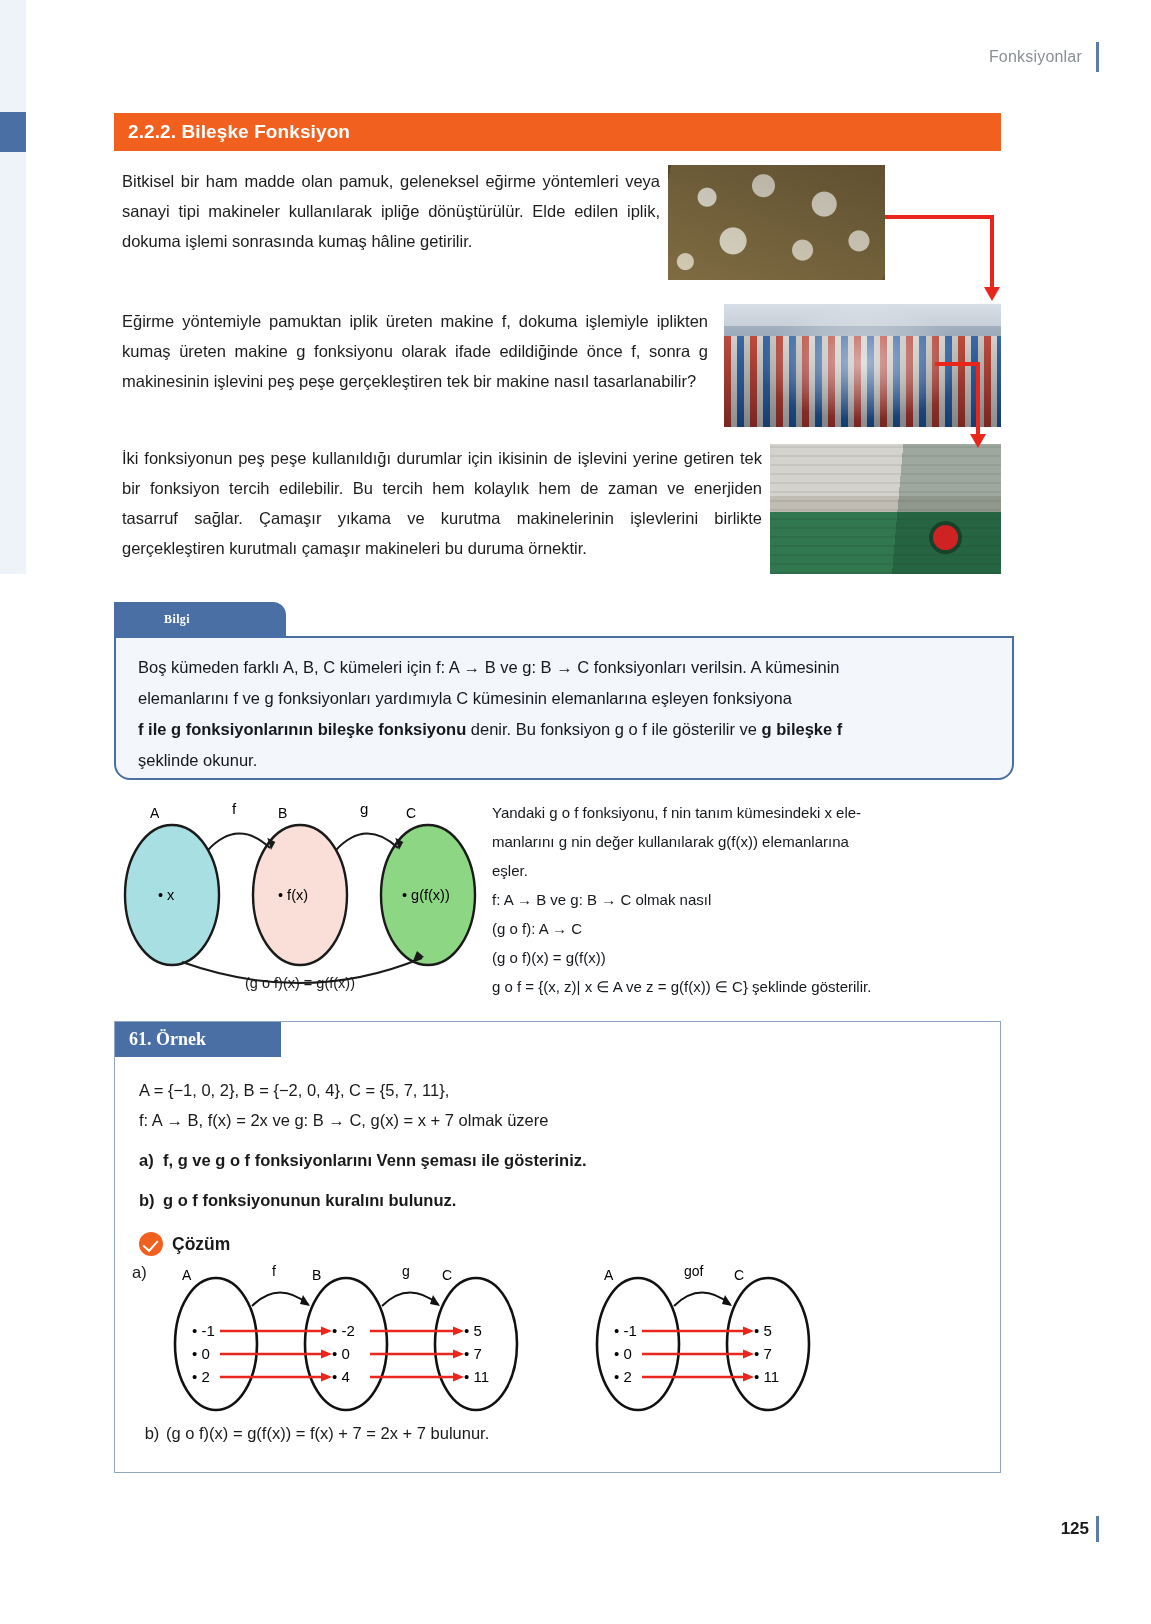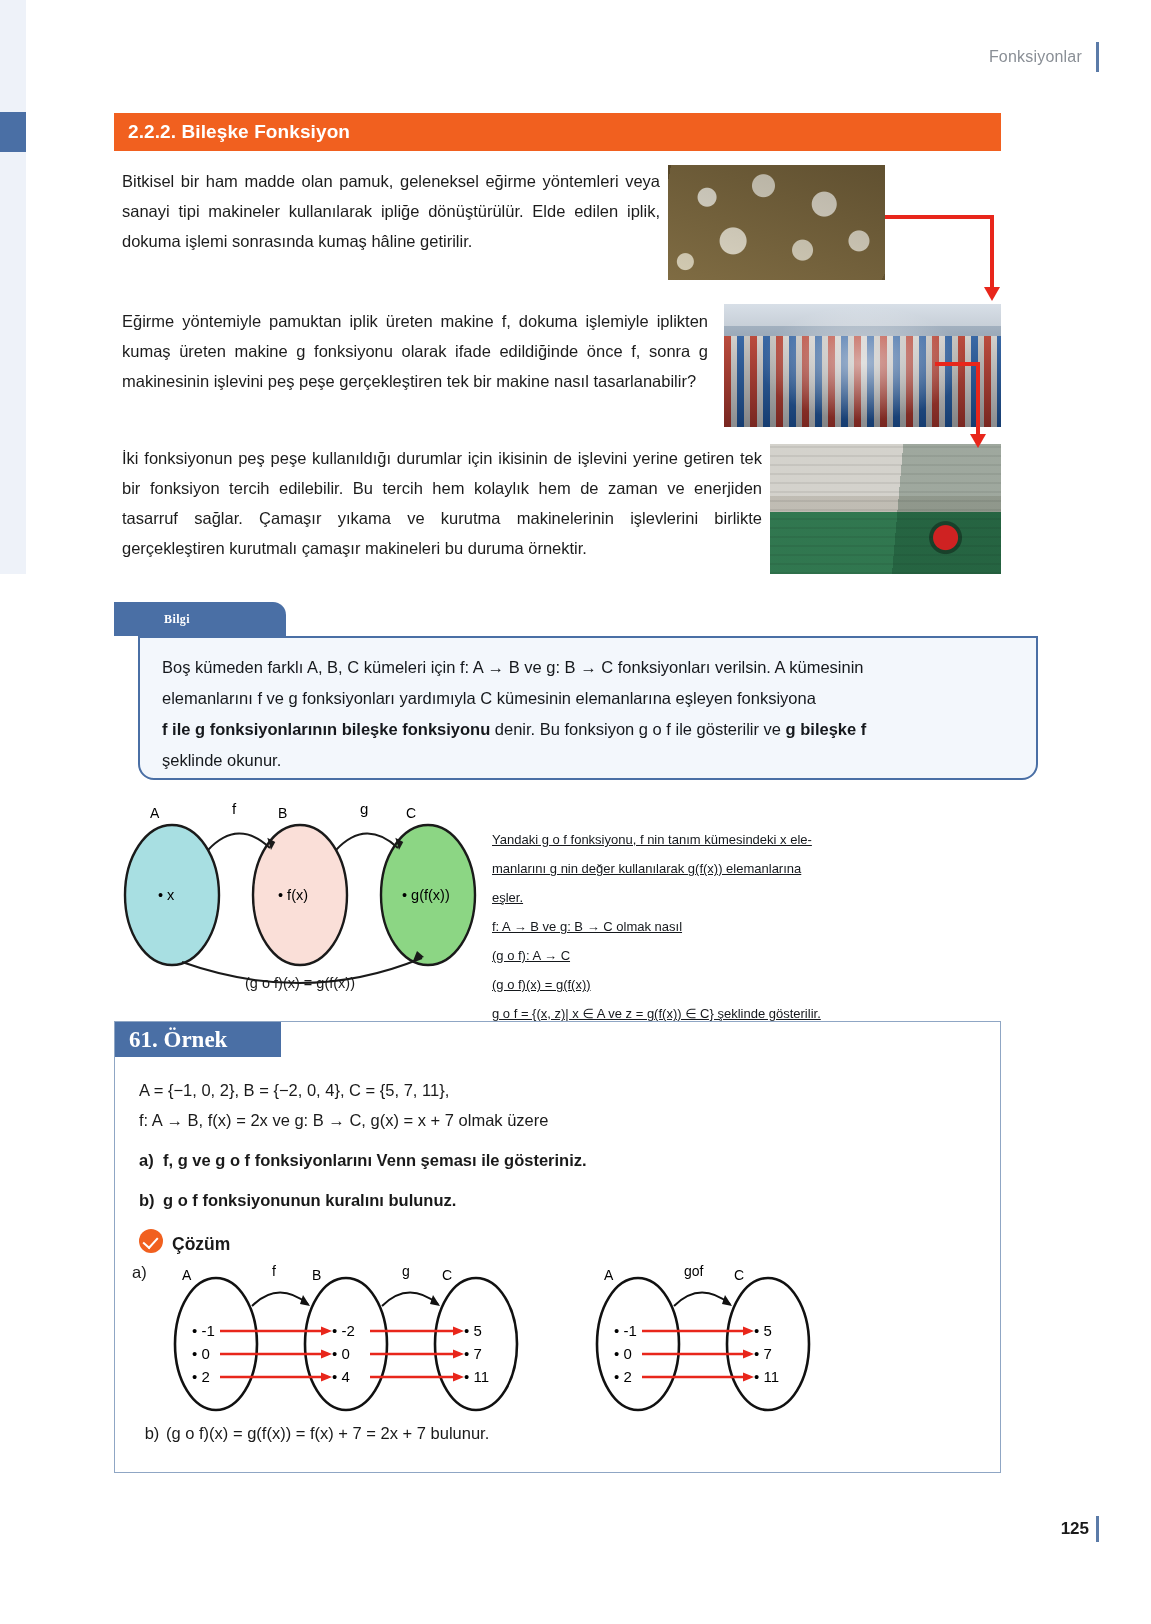--- a/index.html
+++ b/index.html
@@ -115,62 +115,62 @@
   }
   .bilgi-tab span {
     color:#fff; font-size:12px; font-weight:bold; padding-left:50px;
     font-family:"Liberation Serif", serif; letter-spacing:.4px;
   }
   .bilgi-body {
     position:absolute; left:114px; top:636px; width:900px; height:144px;
     background:#f3f7fc; border:2px solid #4a6fa5;
     border-radius:0 0 16px 16px;
     padding:14px 22px 0 22px;
-    font-size:16.5px; line-height:31px; color:#15181c;margin-left:24px;
+    font-size:16.5px; line-height:31px; color:#15181c;
   }
   .bilgi-body b { font-weight:bold; }
 
   
   #venn-theory { position:absolute; left:110px; top:790px; width:380px; height:210px; }
   .venn-caption {
     position:absolute; left:110px; top:975px; width:380px;
     text-align:center; font-size:14.5px; color:#1a1a1a;
   }
 
   
   #theory-right {
-    position:absolute; left:492px; top:825px; width:520px;
-    font-size:13px; line-height:29px; color:#15181c;text-decoration:underline;
+    position:absolute; left:492px; top:798px; width:520px;
+    font-size:15px; line-height:29px; color:#15181c;
   }
   #theory-right .tline { white-space:nowrap; }
   #theory-right .twrap { white-space:normal; text-align:justify; }
 
   
   .ornek-box {
     position:absolute; left:114px; top:1021px; width:887px; height:452px;
     border:1.5px solid #8fa6c4; background:#fff;
   }
   .ornek-tab {
     position:absolute; left:0; top:0; width:166px; height:35px;
     background:#4a6fa5; display:flex; align-items:center;
   }
   .ornek-tab span {
-    color:#fff; font-size:23px; font-weight:bold; padding-left:14px;
+    color:#fff; font-size:18px; font-weight:bold; padding-left:14px;
     font-family:"Liberation Serif", serif;
   }
   .ornek-body {
     position:absolute; left:0; top:35px; width:100%;
     padding:18px 24px 0 24px;
     font-size:16.5px; line-height:30px;
   }
   .ornek-body .givens div { white-space:nowrap; }
   .ornek-item { margin-top:10px;font-weight:bold; }
   .ornek-item .mark { display:inline-block; width:24px; }
 
-  .cozum-row { display:flex; align-items:flex-start; gap:9px; margin-top:14px; }
+  .cozum-row { display:flex; align-items:center; gap:9px; margin-top:14px; }
   .cozum-badge {
     width:24px; height:24px; border-radius:50%;
     background:#f1601f; position:relative; flex:0 0 auto;
   }
   .cozum-badge::after {
     content:""; position:absolute; left:7px; top:5px;
     width:7px; height:12px; border:solid #fff;
     border-width:0 2.6px 2.6px 0; transform:rotate(42deg);
   }
   .cozum-label { font-size:17.5px; font-weight:bold; }

